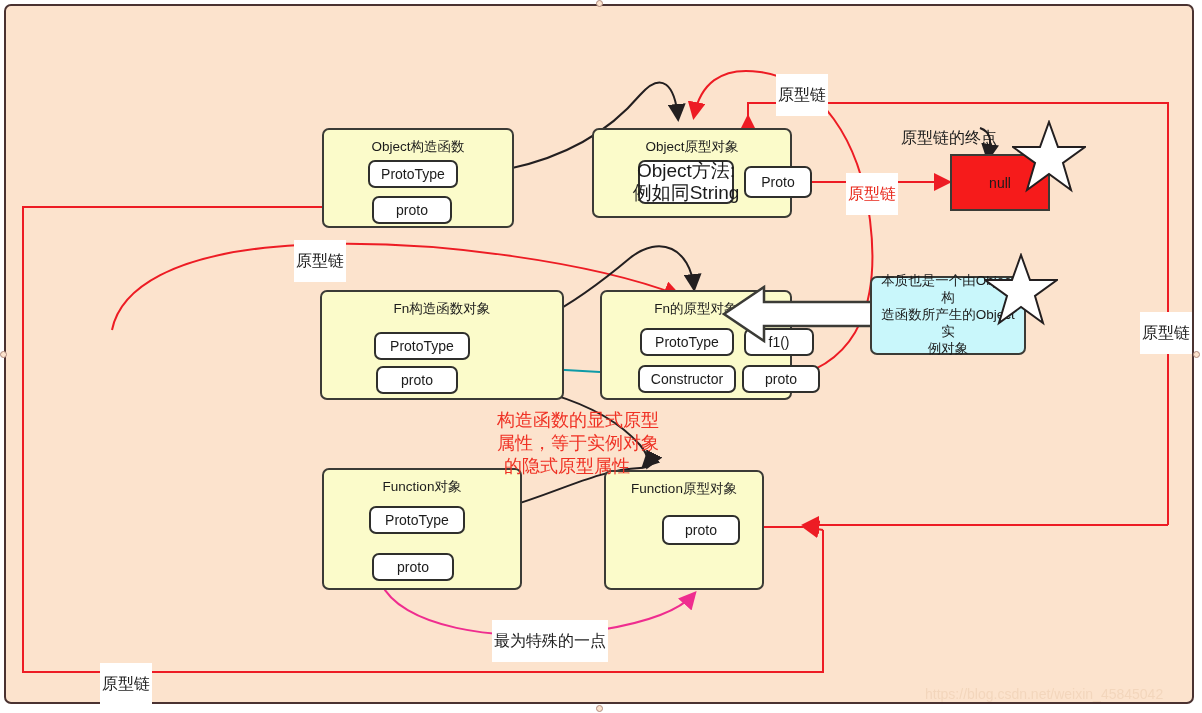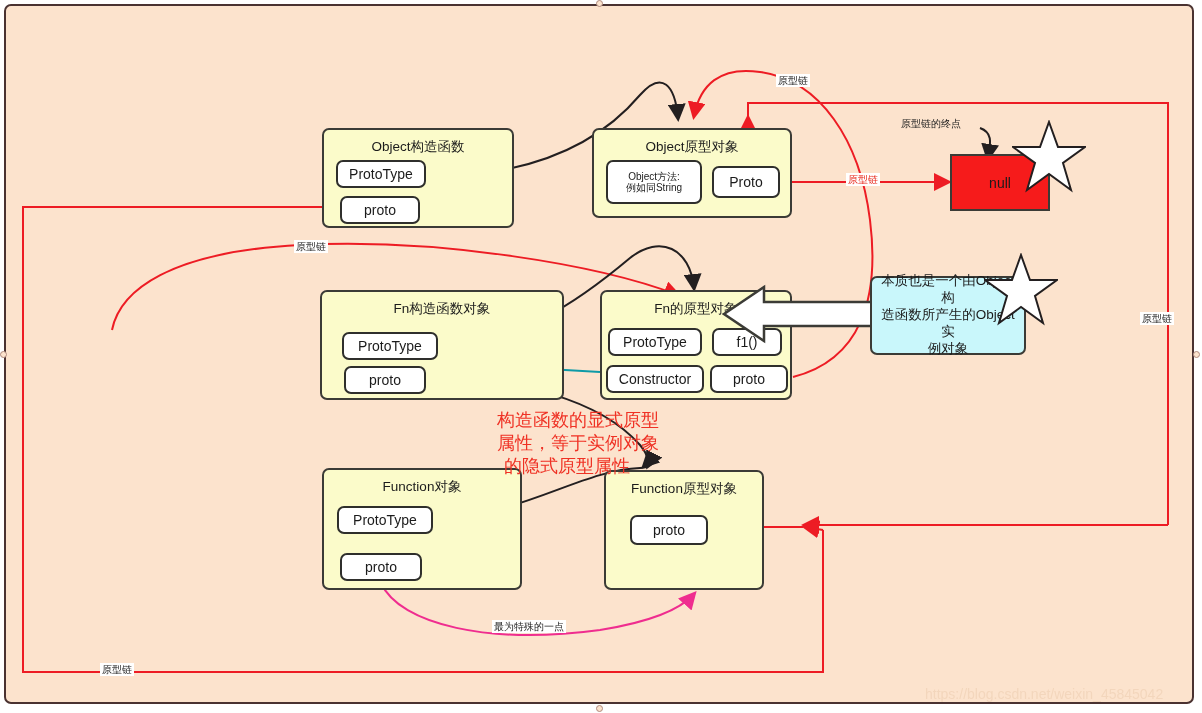--- a/index.html
+++ b/index.html
@@ -39,42 +39,43 @@
     white-space:nowrap;
   }
   .slot{
     position:absolute;box-sizing:border-box;
     background:#ffffff;
     border:2px solid #2f2f2c;
     border-radius:7px;
     display:flex;align-items:center;justify-content:center;
     font-size:14px;color:#1b1b1b;
     white-space:nowrap;
-  }
-  .slot.two-line{flex-direction:column;line-height:1.15;font-size:10px;}
+    margin-left:32px;
+  }
+  .slot.two-line{flex-direction:column;line-height:1.15;font-size:19px;}
   .nullbox{
     position:absolute;box-sizing:border-box;
     background:#f61b1b;border:2px solid #3b3b36;
     display:flex;align-items:center;justify-content:center;
     font-size:14px;color:#1b1b1b;
   }
   .notebox{
     position:absolute;box-sizing:border-box;
     background:#c9f7fb;border:2px solid #3b3b36;border-radius:7px;
     display:flex;align-items:center;justify-content:center;
     text-align:center;line-height:1.25;
     font-size:13.5px;color:#1b1b1b;
     padding:4px 6px;
   }
   .lbl{
     position:absolute;
     background:#ffffff;
-    font-size:10px;
+    font-size:16px;
     line-height:1.1;
-    padding:1px 2px;
+    padding:12px 2px;
     white-space:nowrap;
   }
   .lbl.red{color:#e8271a;}
   .lbl.dark{color:#1b1b1b;}
   .lbl.plain{background:transparent;}
   .annot-red{
     position:absolute;
     color:#ef3124;
     font-size:18px;
     line-height:1.28;

